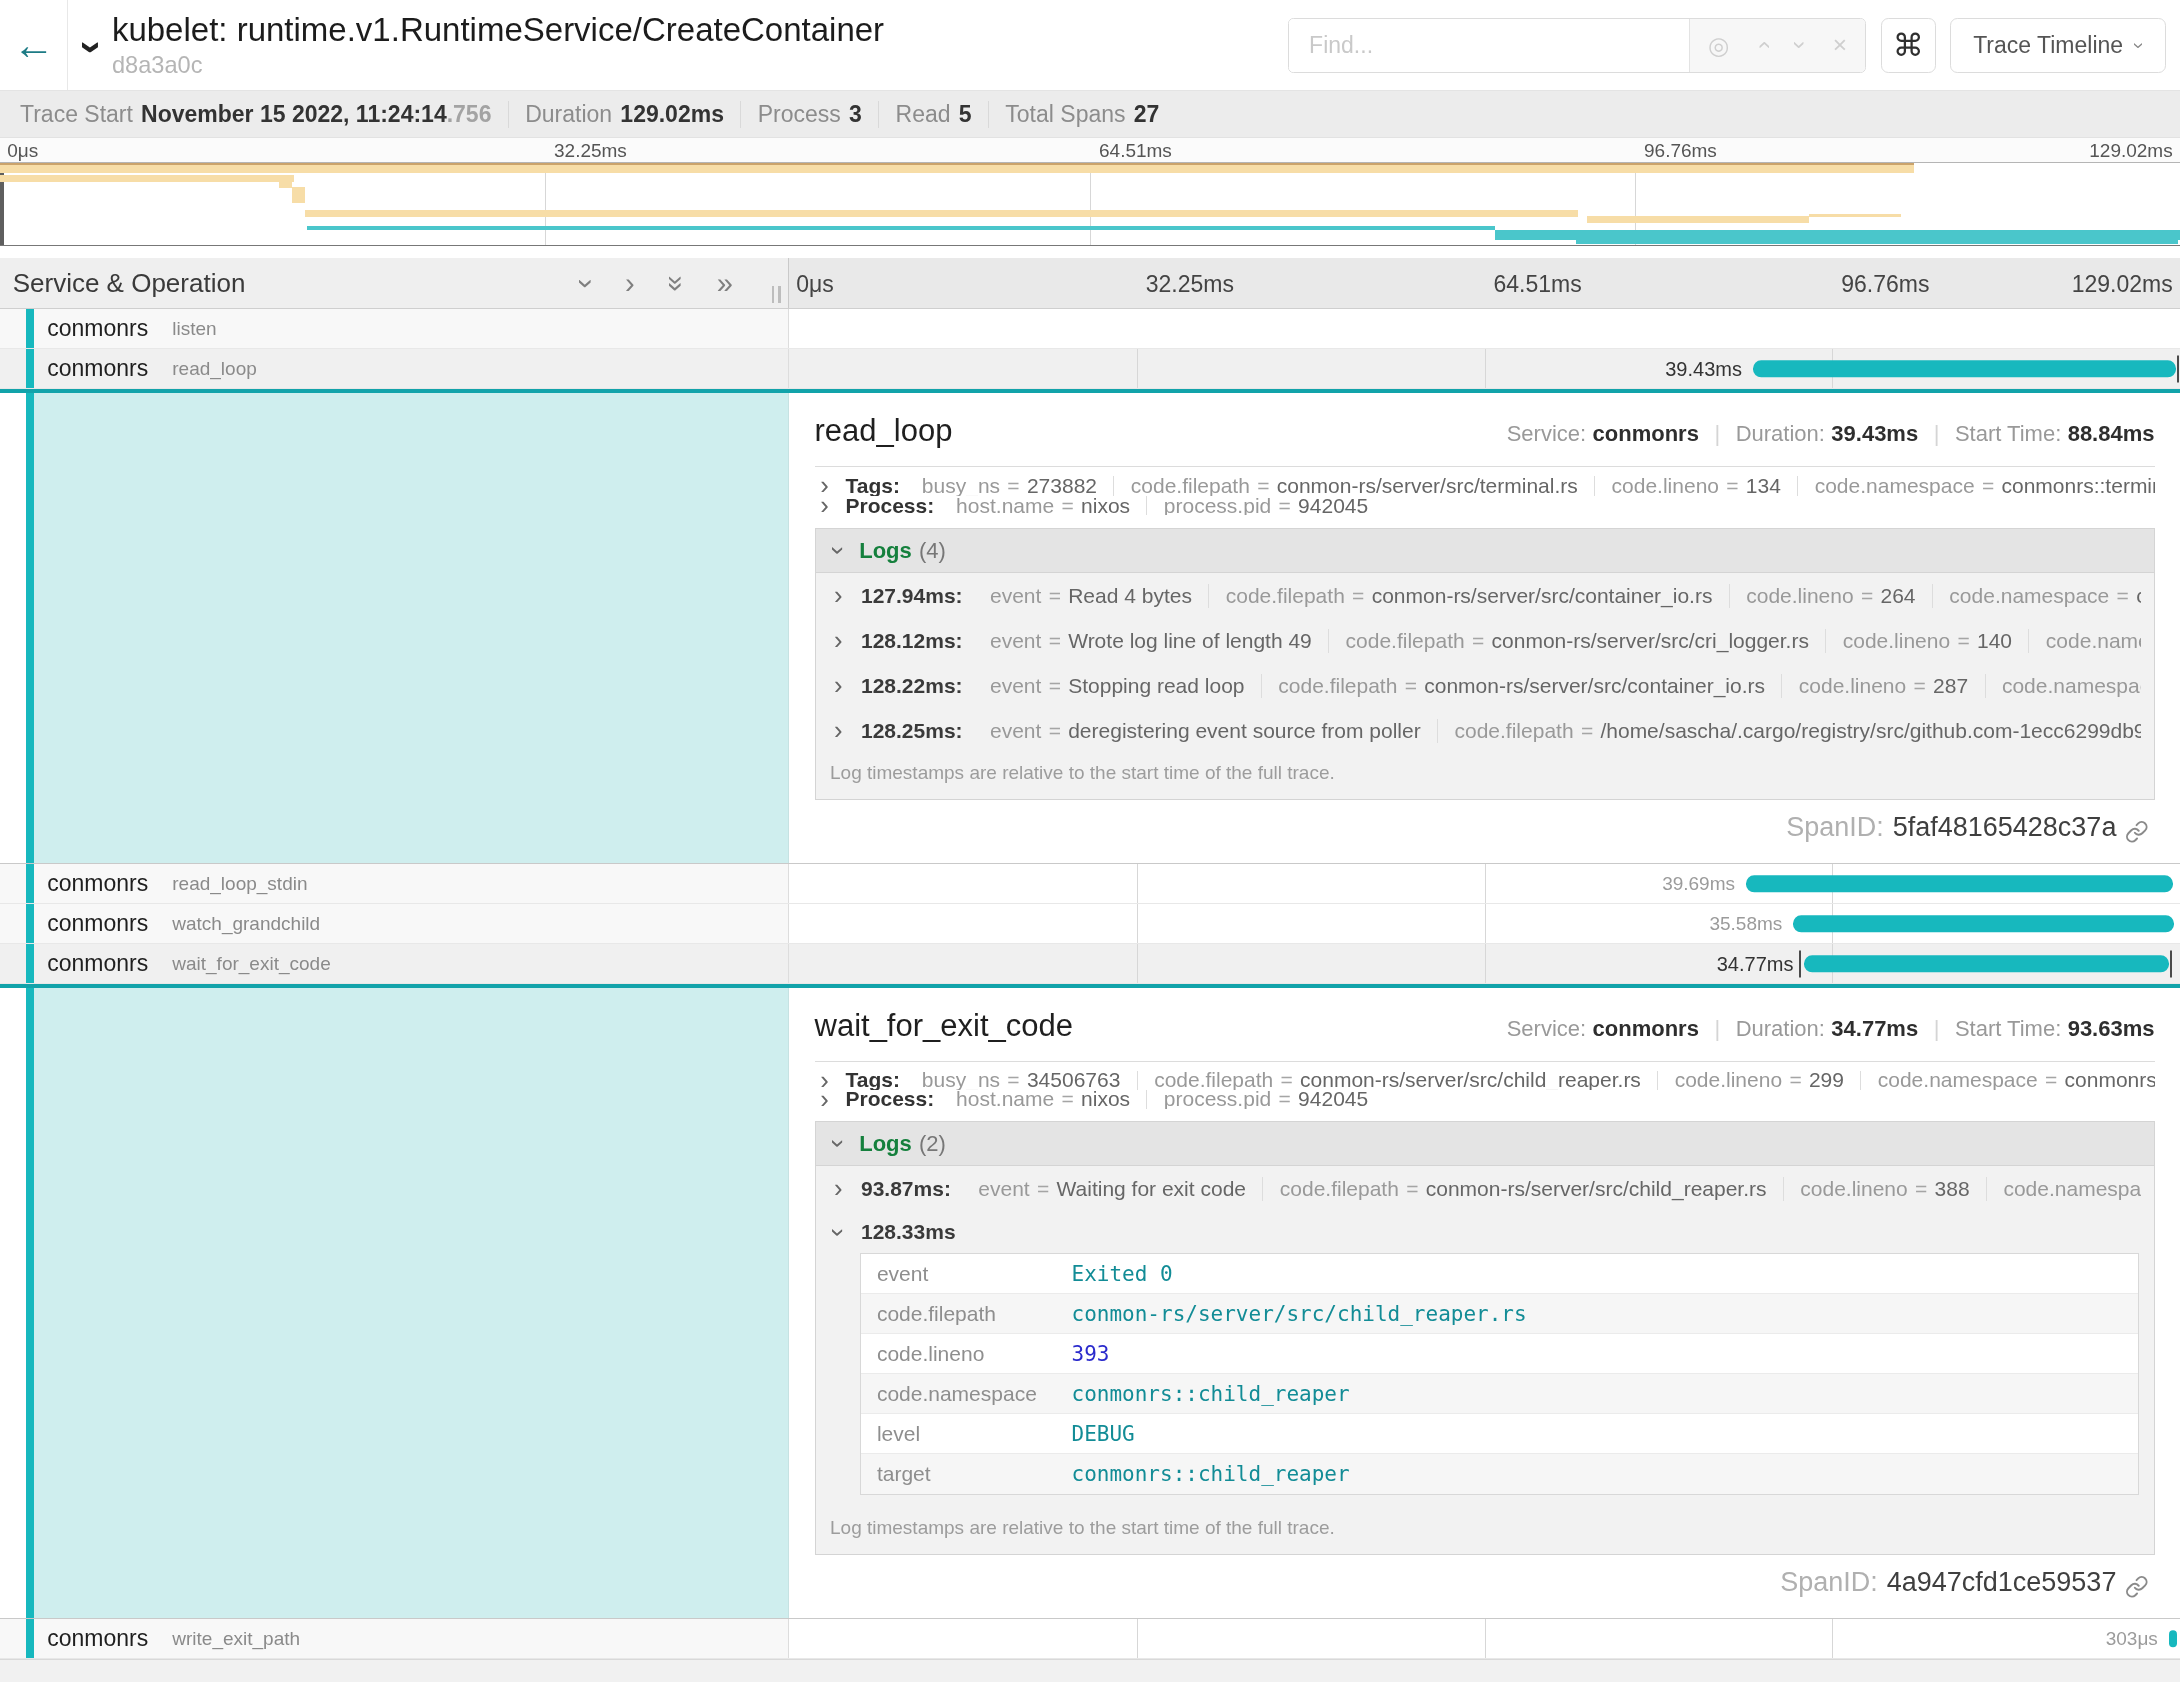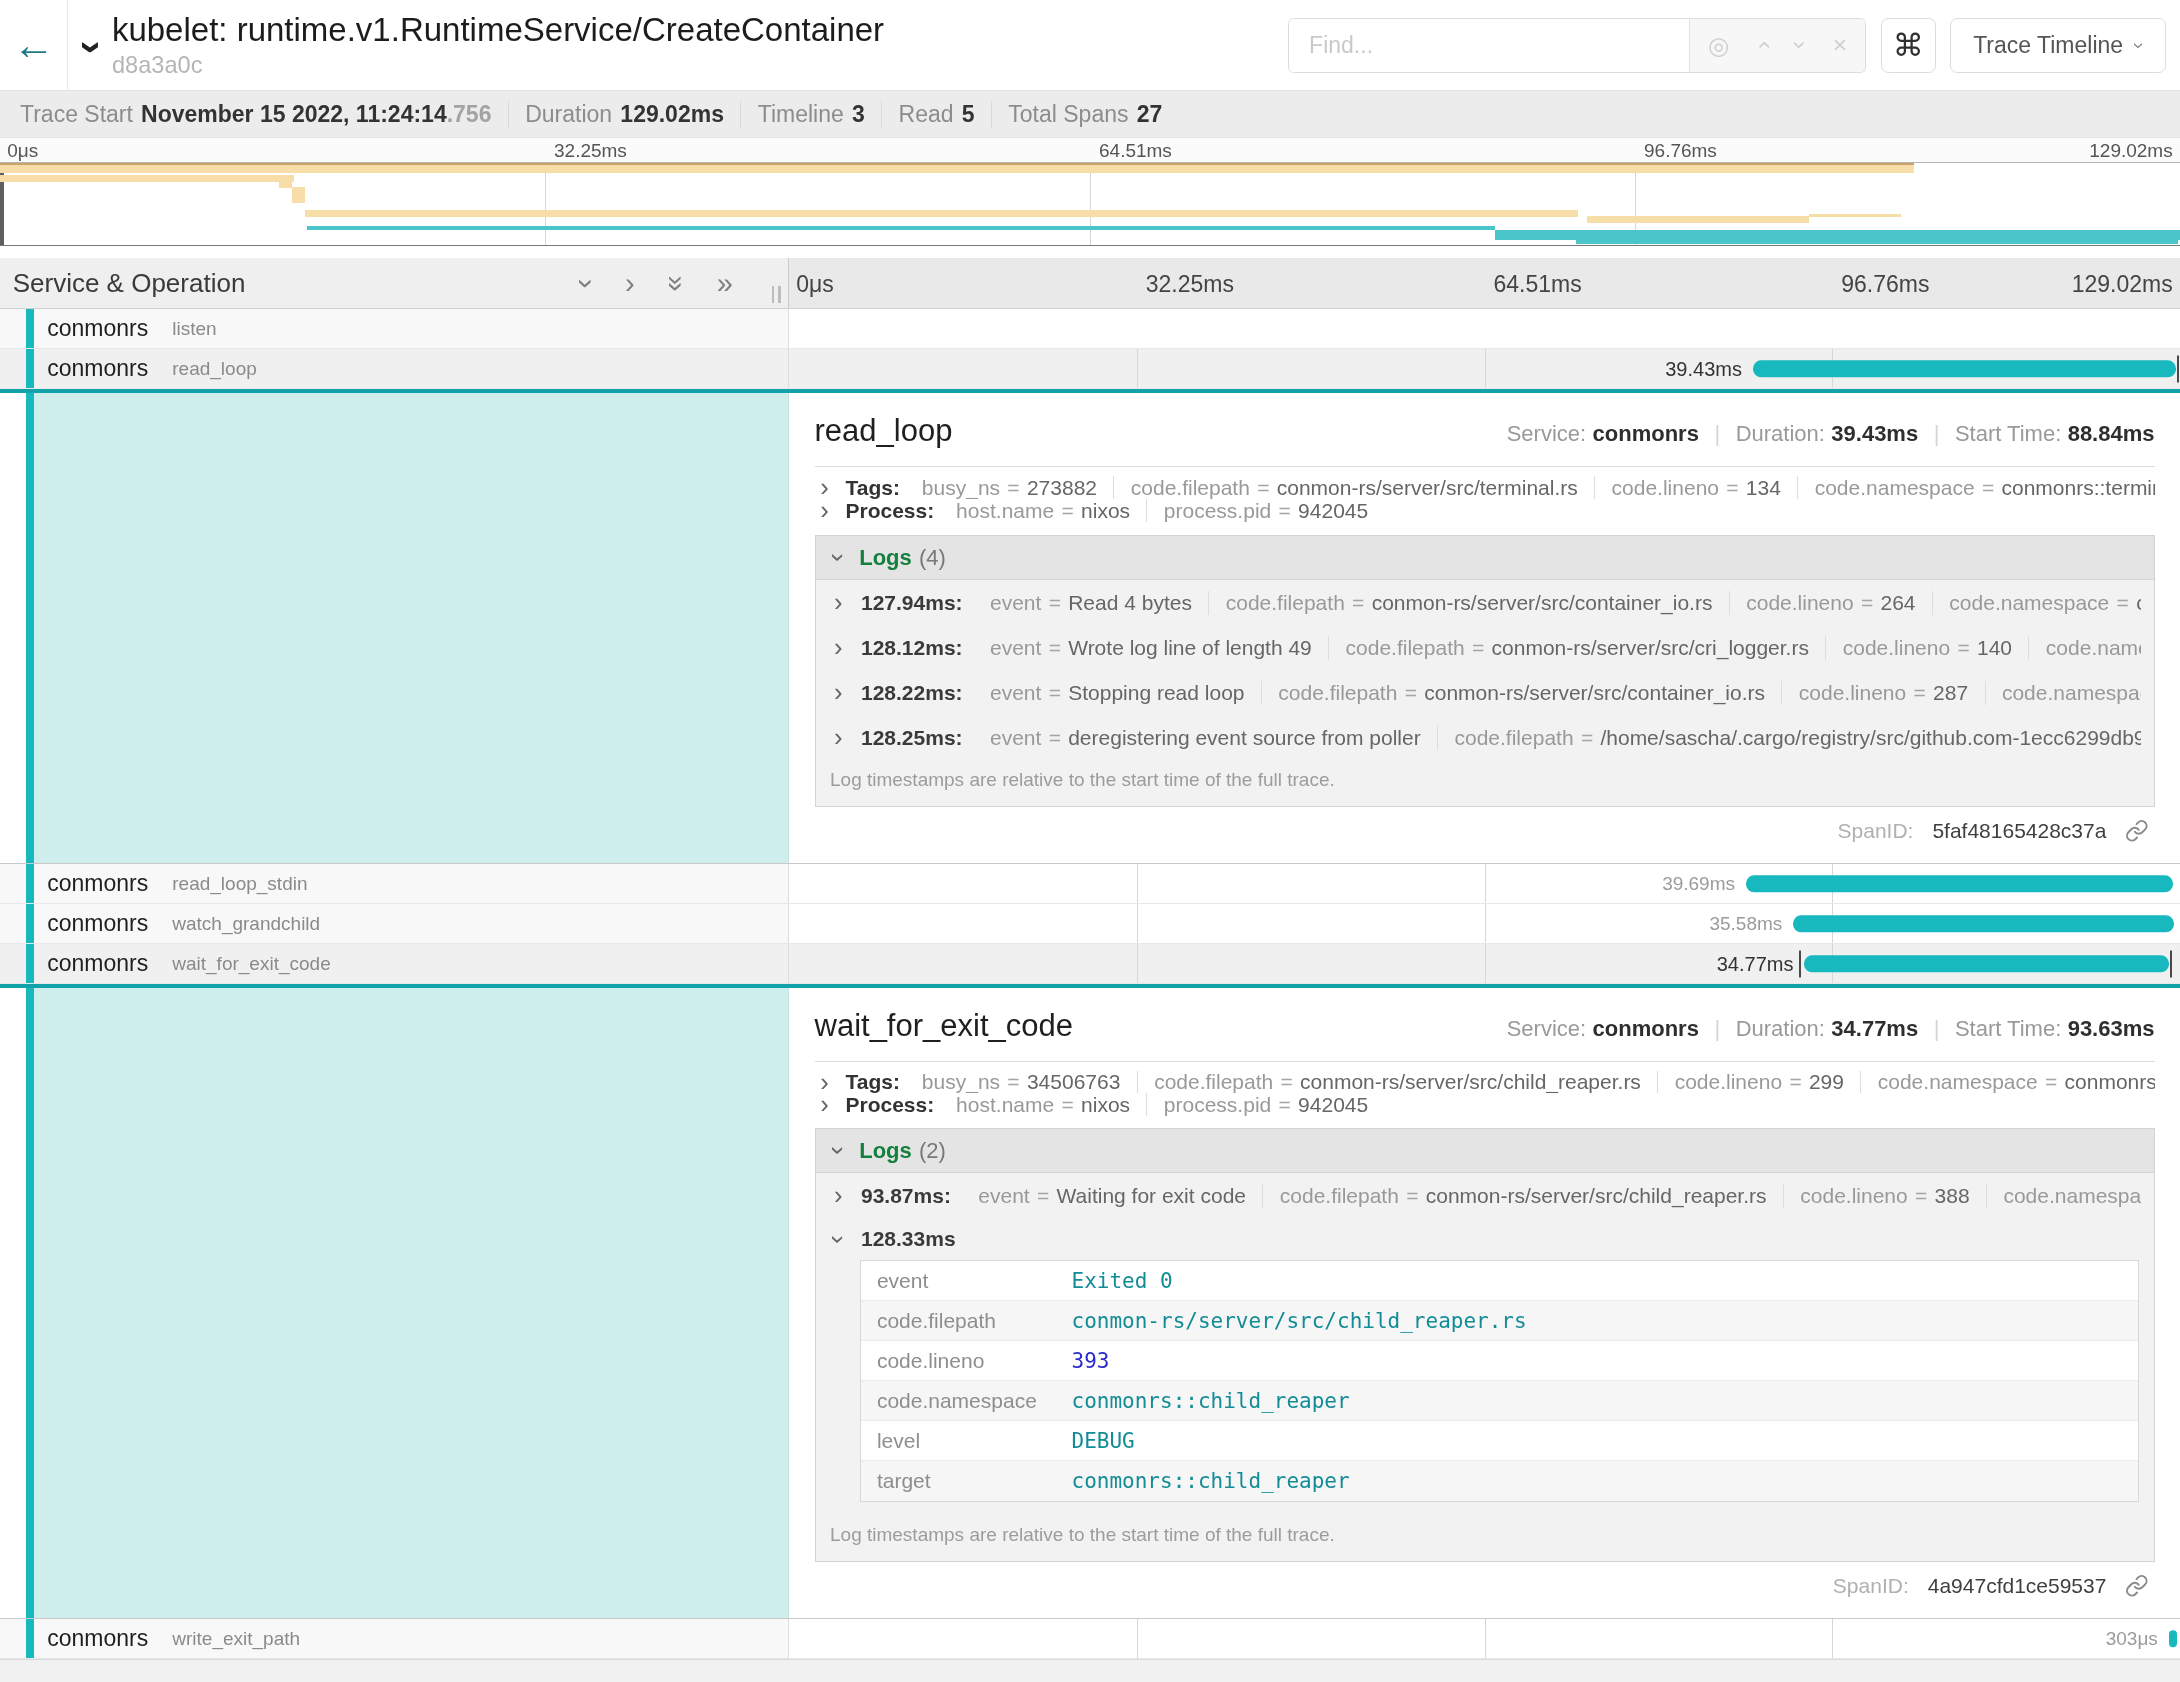--- a/index.html
+++ b/index.html
@@ -101,21 +101,21 @@
   .log-exp-head{display:flex;align-items:center;height:42px;padding:0 12.7px;font-size:21px;}
   .kv-table{background:#fff;border:0.9px solid #d8d8d8;margin:0 14.5px 12.7px 44px;}
   .kv-row{display:flex;align-items:center;height:40px;border-bottom:0.9px solid #ebebeb;font-size:21px;}
   .kv-row:last-child{border-bottom:none;}
   .kv-row:nth-child(even){background:#f6f6f6;}
   .kv-key{width:211px;flex:none;padding-left:16.4px;color:#8e8e8e;}
   .kv-val{font-family:"DejaVu Sans Mono", monospace;font-size:21px;}
   .kv-val.string{color:var(--str);}
   .kv-val.number{color:var(--num);}
   .logs-footer{padding:9px 14.5px 14.5px;color:#9c9c9c;font-size:19px;}
-  .spanid-row{margin-top:auto;display:flex;justify-content:flex-end;align-items:center;gap:19px;padding:12.7px 5.5px 11px;font-size:21px;}
+  .spanid-row{margin-top:auto;display:flex;justify-content:flex-end;align-items:flex-end;gap:9px;padding:12.7px 5.5px 11px;font-size:27px;}
   .spanid-label{color:#b0b0b0;}
   .spanid-value{color:#3f3f3f;}
   .link-icon{display:inline-flex;cursor:pointer;}
 
   .bottom-strip{height:24.5px;background:#f1f1f1;border-top:0.9px solid #d9d9d9;}
 </style>
 </head>
 <body>
 
 <div class="app-header">
@@ -152,21 +152,21 @@
     <span class="summary-item">
       <span class="s-label">Trace Start</span>
       <b class="s-value">November 15 2022, 11:24:14</b>
       <span class="s-suffix">.756</span>
     </span>
     <span class="summary-item">
       <span class="s-label">Duration</span>
       <b class="s-value">129.02ms</b>
     </span>
     <span class="summary-item">
-      <span class="s-label">Timeline</span>
+      <span class="s-label">Process</span>
       <b class="s-value">3</b>
     </span>
     <span class="summary-item">
       <span class="s-label">Read</span>
       <b class="s-value">5</b>
     </span>
     <span class="summary-item">
       <span class="s-label">Total Spans</span>
       <b class="s-value">27</b>
     </span>

